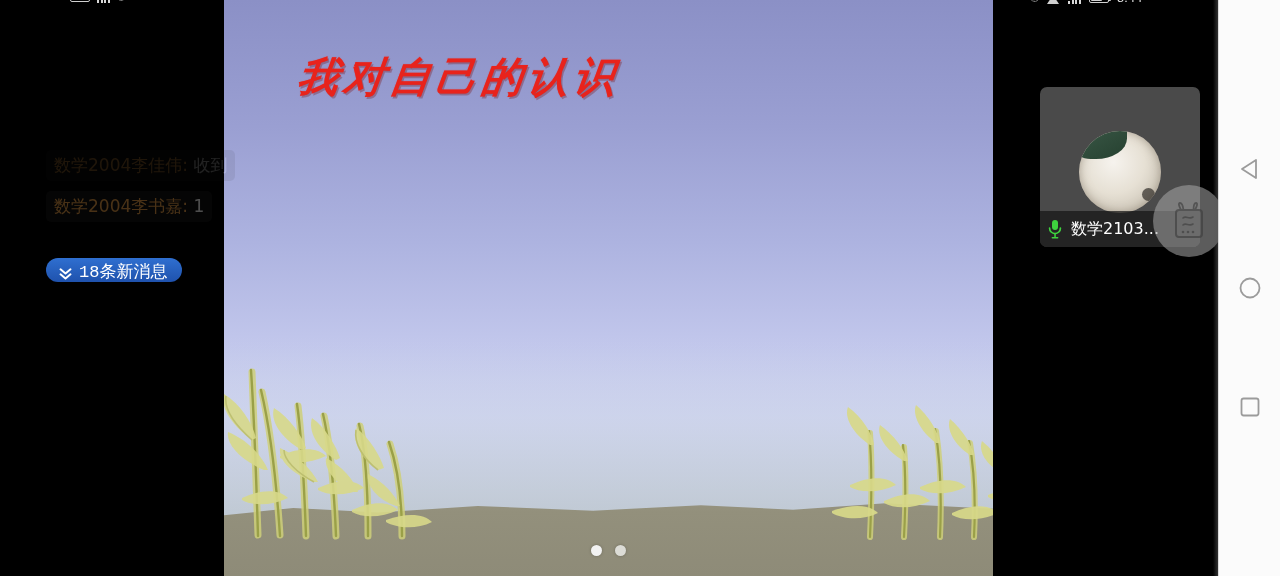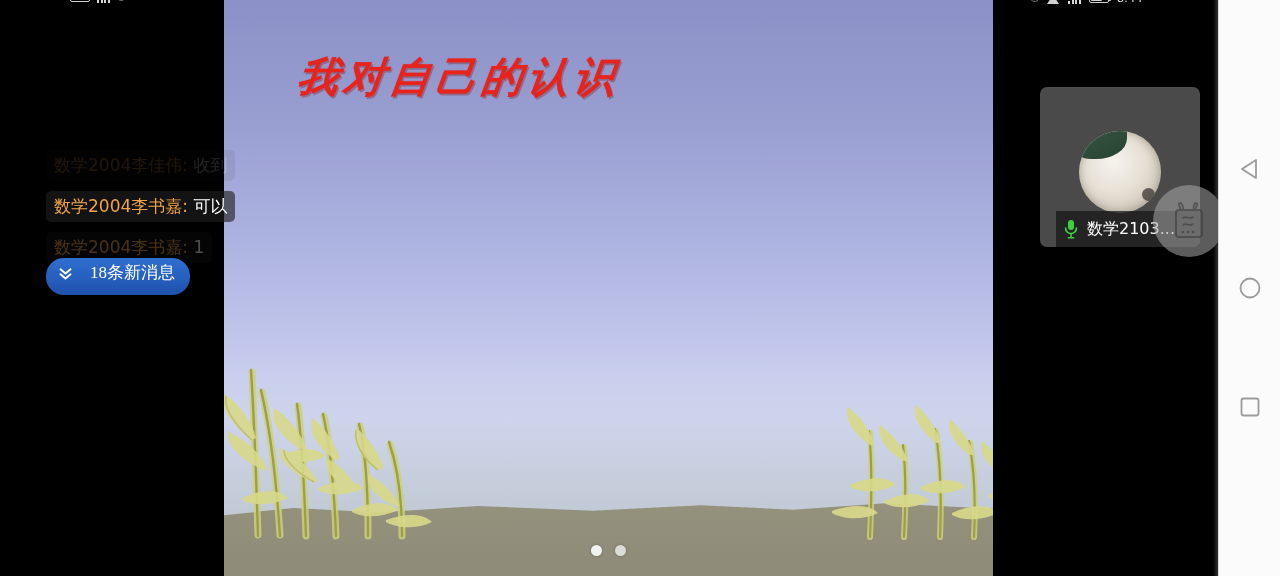--- a/index.html
+++ b/index.html
@@ -78,26 +78,26 @@
     font-size:17px; line-height:20px; white-space:nowrap;
     font-family:"DejaVu Sans","Liberation Sans",sans-serif;
   }
   .bubble .who { color:#f0a44a; }
   .bubble .msg { color:#ffffff; }
   .chat-row.faded .bubble { opacity:.13; }
   .chat-row.ghost .bubble { opacity:.30; }
 
   .newmsg {
     position:absolute; left:46px; top:108px;
-    display:flex; align-items:center; gap:16px;
+    display:flex; align-items:center; gap:5px;
     background:linear-gradient(180deg,#2f6fd0,#1f52ad);
-    color:#fff; border-radius:18px; padding:6px 15px 13px 11px;
+    color:#fff; border-radius:18px; padding:6px 15px 0 11px;
     font-size:17px; line-height:18px; white-space:nowrap;
     box-shadow:0 2px 6px rgba(0,0,0,.45); z-index:28;
-    font-family:Liberation Serif, serif;
+    font-family:Liberation Mono, monospace;
   }
   .chev { width:17px; height:15px; flex:0 0 auto; }
 
   
   .tile {
     position:absolute; left:1040px; top:87px; width:160px; height:160px;
     background:#4a4a4a; border-radius:7px; overflow:hidden; z-index:26;
     box-shadow:0 2px 8px rgba(0,0,0,.5);
   }
   .tile-av {
@@ -110,21 +110,21 @@
     content:""; position:absolute; left:-4px; top:-6px; width:52px; height:34px;
     background:linear-gradient(150deg,#3c5a49,#25402f); border-radius:0 0 60% 30%;
   }
   .tile-av:after {
     content:""; position:absolute; right:6px; bottom:12px; width:13px; height:13px;
     border-radius:50%; background:#3a3630; opacity:.75;
   }
   .tile-bar {
     position:absolute; left:0; right:0; bottom:0; height:36px;
     background:rgba(22,22,22,.72);
-    display:flex; align-items:center; gap:9px; padding:0 8px;margin-left:16px;
+    display:flex; align-items:center; gap:9px; padding:0 8px;
   }
   .mic { width:14px; height:20px; flex:0 0 auto; }
   .tile-name {
     color:#fff; font-size:16px; white-space:nowrap; overflow:hidden;
     font-family:"DejaVu Sans","Liberation Sans",sans-serif;
   }
 
   
   .fab {
     position:absolute; left:1153px; top:185px; width:72px; height:72px;
@@ -262,25 +262,20 @@
       <span class="clock">8:44</span>
     </div>
   </div>
 
   <div class="chat">
     <div class="chat-row faded">
       <span class="bubble">
         <span class="who">数学2004李佳伟</span><span class="who">: </span><span class="msg">收到</span>
       </span>
     </div>
-    <div class="chat-row">
-      <span class="bubble">
-        <span class="who">数学2004李书嘉</span><span class="who">: </span><span class="msg">可以</span>
-      </span>
-    </div>
     <div class="chat-row ghost">
       <span class="bubble">
         <span class="who">数学2004李书嘉</span><span class="who">: </span><span class="msg">1</span>
       </span>
     </div>
 
     <div class="newmsg">
       <svg class="chev" viewBox="0 0 20 18">
         <path d="M4 4 L10 9 L16 4" fill="none" stroke="#ffffff" stroke-width="2.4" stroke-linecap="round" stroke-linejoin="round"></path>
         <path d="M4 10 L10 15 L16 10" fill="none" stroke="#ffffff" stroke-width="2.4" stroke-linecap="round" stroke-linejoin="round"></path>

